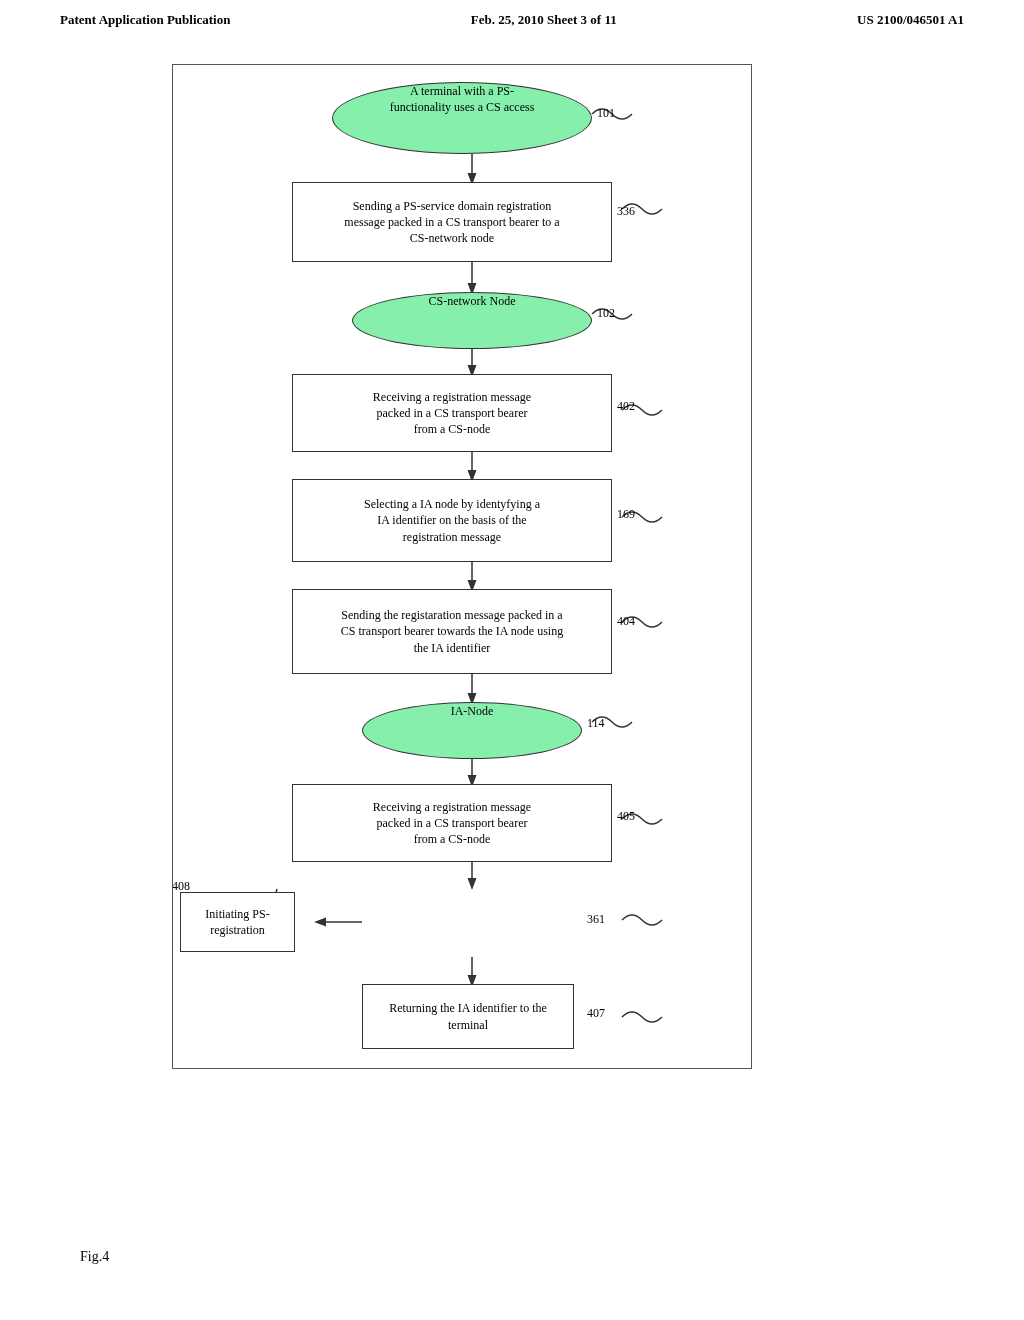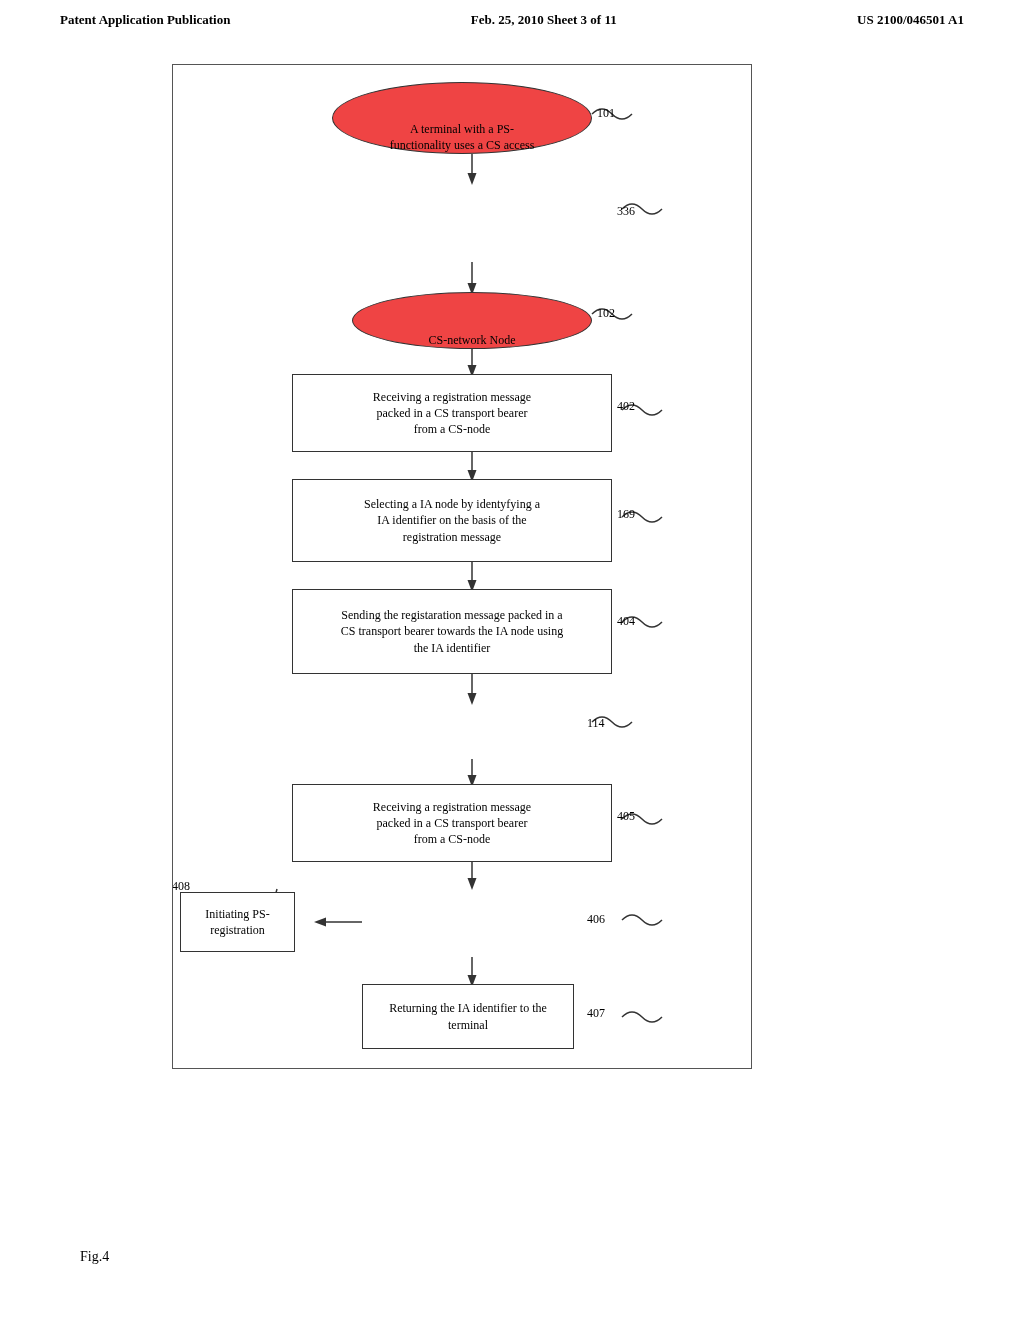--- a/index.html
+++ b/index.html
@@ -50,24 +50,24 @@
       align-items: center;
       justify-content: center;
       text-align: center;
       font-size: 12px;
       line-height: 1.35;
     }
 
     .flow-ellipse {
       position: absolute;
       border: 1.5px solid #333;
-      background: #ef4444;
+      background: #86efac;
       border-radius: 50%;
       display: flex;
-      align-items: flex-end;
+      align-items: flex-start;
       justify-content: center;
       text-align: center;
       font-size: 12px;
       line-height: 1.35;
       font-family: Liberation Serif, serif;
     }
 
     .label-ref {
       position: absolute;
       font-size: 12px;
@@ -155,20 +155,25 @@
     </svg>
 
     <div class="flow-ellipse" style="left:170px; top:28px; width:260px; height:72px;">
       <span style="white-space:pre-line; font-size:12px;">A terminal with a PS-
 functionality uses a CS access</span>
     </div>
     <div class="label-ref" style="left:435px; top:52px;">
       <span>101</span>
     </div>
 
+    <div class="flow-box" style="left:130px; top:128px; width:320px; height:80px;">
+      <span style="white-space:pre-line; font-size:12px;">Sending a PS-service domain registration
+message packed in a CS transport bearer to a
+CS-network node</span>
+    </div>
     <div class="label-ref" style="left:455px; top:150px;">
       <span>336</span>
     </div>
 
     <div class="flow-ellipse" style="left:190px; top:238px; width:240px; height:57px;">
       <span style="font-size:12px;">CS-network Node</span>
     </div>
     <div class="label-ref" style="left:435px; top:252px;">
       <span>102</span>
     </div>
@@ -193,35 +198,38 @@
 
     <div class="flow-box" style="left:130px; top:535px; width:320px; height:85px;">
       <span style="white-space:pre-line; font-size:12px;">Sending the registaration message packed in a
 CS transport bearer towards the IA node using
 the IA identifier</span>
     </div>
     <div class="label-ref" style="left:455px; top:560px;">
       <span>404</span>
     </div>
 
+    <div class="flow-ellipse" style="left:200px; top:648px; width:220px; height:57px;">
+      <span style="font-size:12px;">IA-Node</span>
+    </div>
     <div class="label-ref" style="left:425px; top:662px;">
       <span>114</span>
     </div>
 
     <div class="flow-box" style="left:130px; top:730px; width:320px; height:78px;">
       <span style="white-space:pre-line; font-size:12px;">Receiving a registration message
 packed in a CS transport bearer
 from a CS-node</span>
     </div>
     <div class="label-ref" style="left:455px; top:755px;">
       <span>405</span>
     </div>
 
     <div class="label-ref" style="left:425px; top:858px;">
-      <span>406</span>
+      <span>361</span>
     </div>
 
     <div class="label-ref" style="left:10px; top:825px; font-size:12px;">408</div>
     <div class="flow-box" style="left:18px; top:838px; width:115px; height:60px;">
       <span style="white-space:pre-line; font-size:12px;">Initiating PS-
 registration</span>
     </div>
 
     <div class="flow-box" style="left:200px; top:930px; width:212px; height:65px;">
       <span style="white-space:pre-line; font-size:12px;">Returning the IA identifier to the

